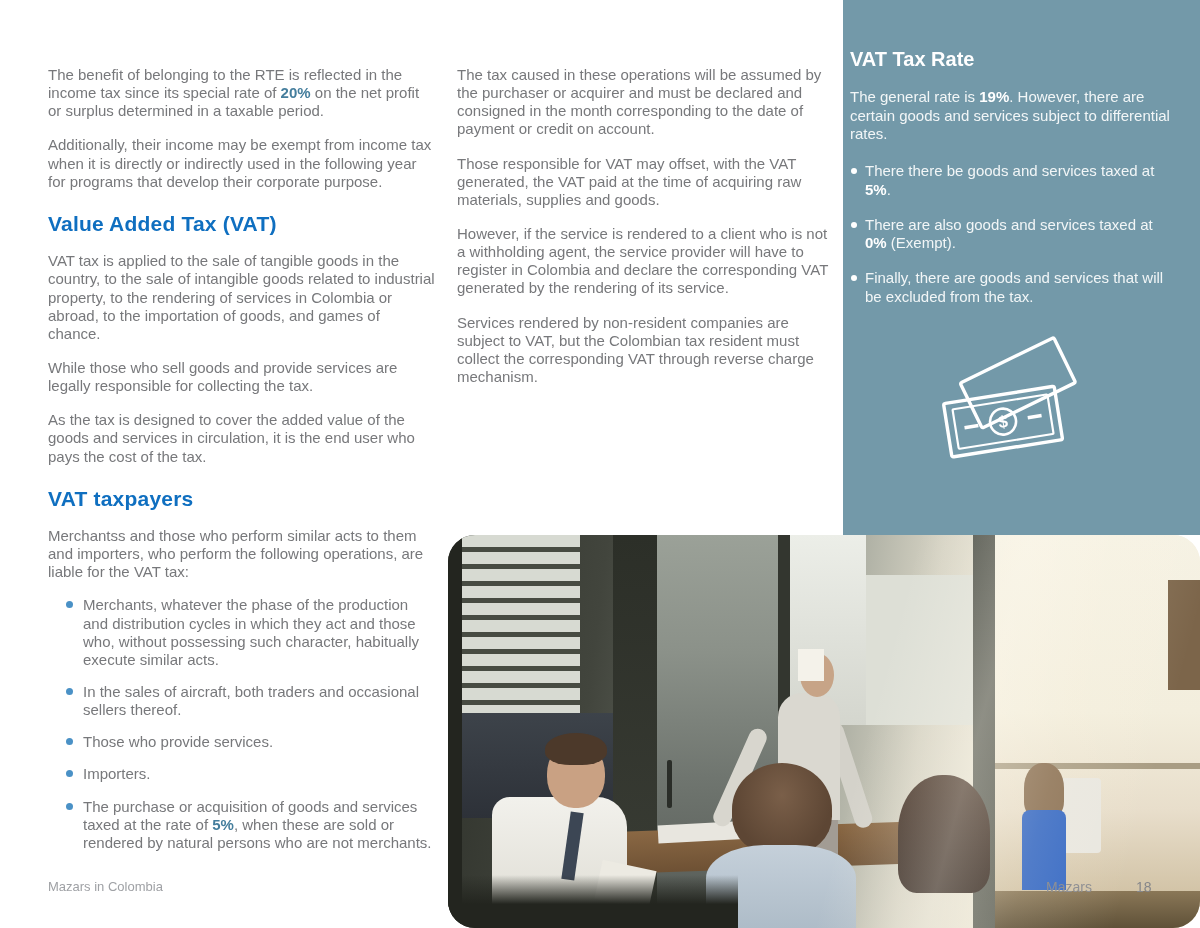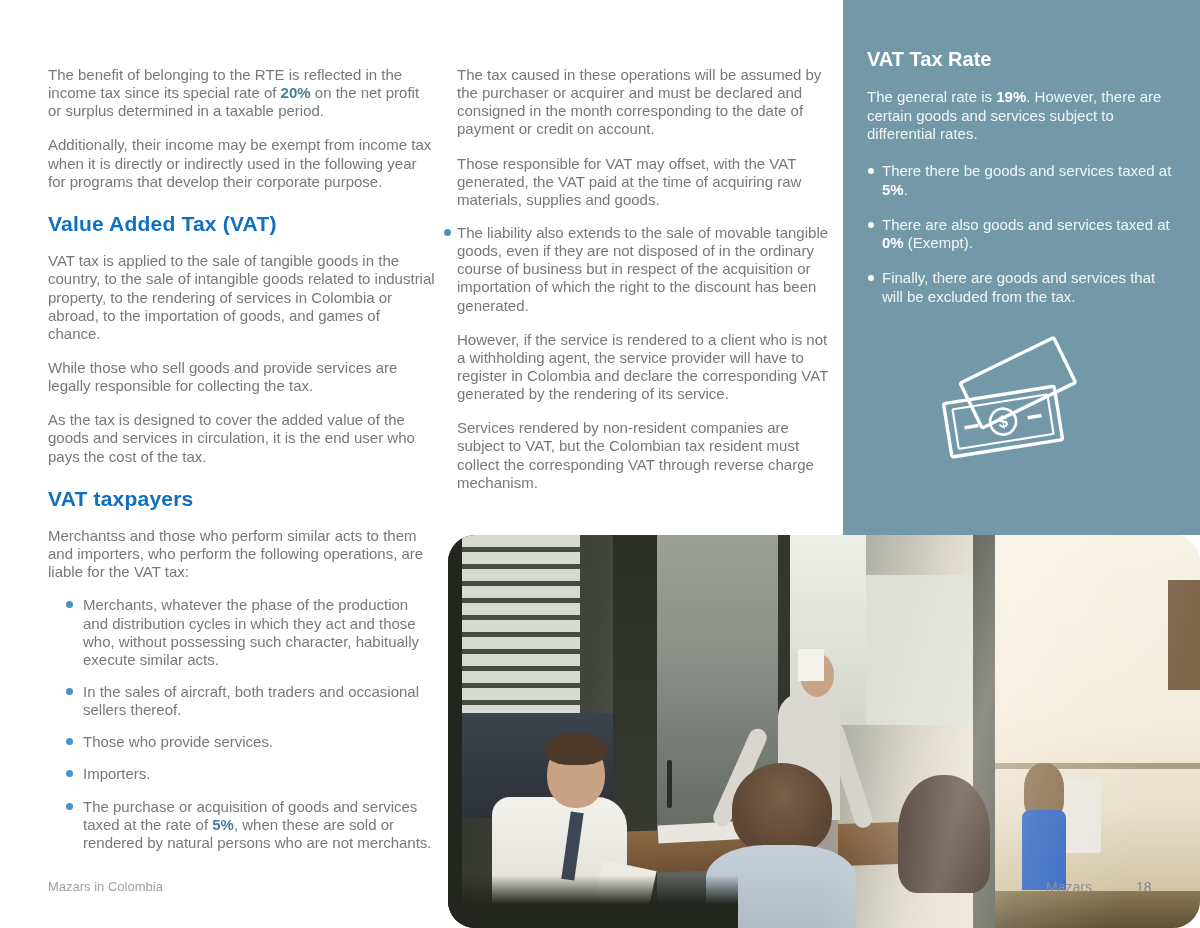--- a/index.html
+++ b/index.html
@@ -26,21 +26,21 @@
     border-radius:50%; background:#4a91c6;
   }
   .mid-col ul.blt { margin-left:0; }
   .mid-col ul.blt li { padding-left:0; }
   .mid-col ul.blt li::before { left:-13px; }
 
   
   .sidebar {
     position:absolute; left:843px; top:0; width:357px; height:535px;
     background:#7399a9; color:#f2f6f7; font-size:15px; line-height:1.22;
-    padding:47px 22px 0 24px;
+    padding:47px 22px 0 7px;
   }
   .sidebar h2 { color:#ffffff; font-size:20px; font-weight:bold; margin:0 0 17px 0; }
   .sidebar p  { margin:0 0 15px 0; }
   .sidebar b  { color:#ffffff; font-weight:bold; }
   .sidebar ul { list-style:none; margin-top:19px; }
   .sidebar li { position:relative; padding-left:15px; margin-bottom:17px; }
   .sidebar li::before {
     content:""; position:absolute; left:1px; top:6px; width:6px; height:6px;
     border-radius:50%; background:#ffffff;
   }
@@ -119,23 +119,20 @@
       <li>In the sales of aircraft, both traders and occasional sellers thereof.</li>
       <li>Those who provide services.</li>
       <li>Importers.</li>
       <li><span>The purchase or acquisition of goods and services taxed at the rate of </span><span class="accent">5%</span><span>, when these are sold or rendered by natural persons who are not merchants.</span></li>
     </ul>
   </div>
 
   <div class="textcol mid-col">
     <p>The tax caused in these operations will be assumed by the purchaser or acquirer and must be declared and consigned in the month corresponding to the date of payment or credit on account.</p>
     <p>Those responsible for VAT may offset, with the VAT generated, the VAT paid at the time of acquiring raw materials, supplies and goods.</p>
-    <ul class="blt">
-      <li>The liability also extends to the sale of movable tangible goods, even if they are not disposed of in the ordinary course of business but in respect of the acquisition or importation of which the right to the discount has been generated.</li>
-    </ul>
     <p>However, if the service is rendered to a client who is not a withholding agent, the service provider will have to register in Colombia and declare the corresponding VAT generated by the rendering of its service.</p>
     <p>Services rendered by non-resident companies are subject to VAT, but the Colombian tax resident must collect the corresponding VAT through reverse charge mechanism.</p>
   </div>
 
   <aside class="sidebar">
     <h2>VAT Tax Rate</h2>
     <p><span>The general rate is </span><b>19%</b><span>. However, there are certain goods and services subject to differential rates.</span></p>
     <ul>
       <li><span>There there be goods and services taxed at </span><b>5%</b><span>.</span></li>
       <li><span>There are also goods and services taxed at </span><b>0%</b><span> (Exempt).</span></li>

